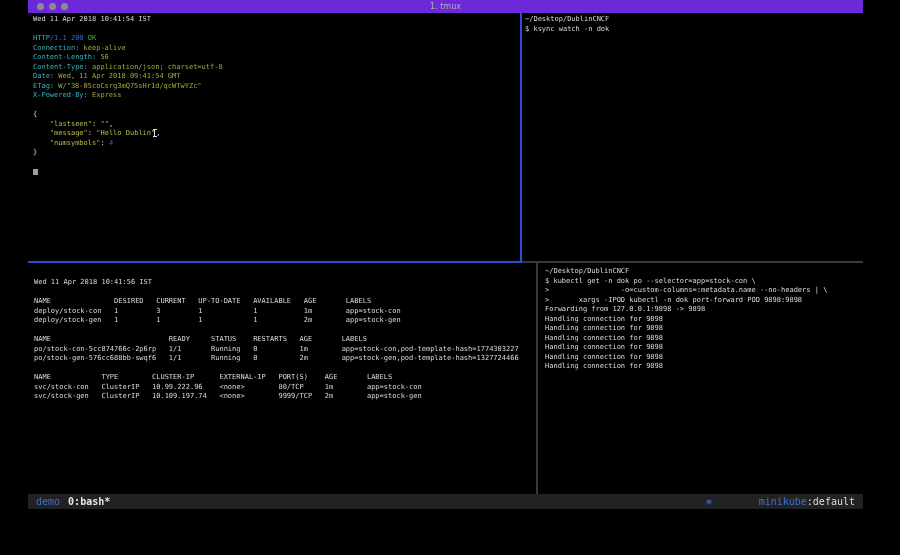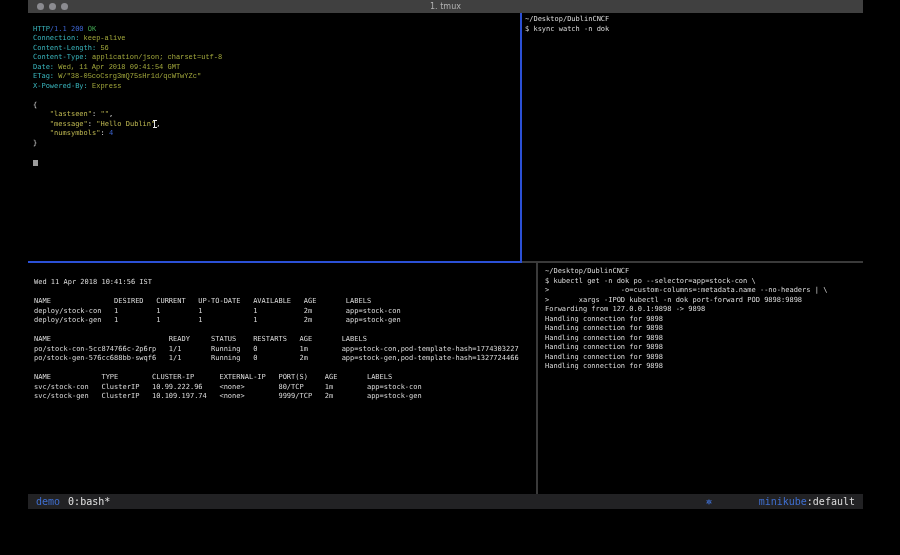--- a/index.html
+++ b/index.html
@@ -4,21 +4,21 @@
 <style>
   html,body { margin:0; padding:0; }
   body {
     width:900px; height:555px; background:#000;
     position:relative; overflow:hidden;
     font-family:"DejaVu Sans Mono", monospace;
   }
   .window { position:absolute; left:28px; top:0; width:835px; height:509px; background:#000; }
 
   
-  .titlebar { position:relative; height:13px; background:#404040; display:flex; align-items:center; }
+  .titlebar { position:relative; height:13px; background:#6d28d9; display:flex; align-items:center; }
   .traffic { display:flex; gap:5px; margin-left:9px; z-index:2; }
   .dot { width:7px; height:7px; border-radius:50%; background:#8b8b90; }
   .titletext {
     position:absolute; left:0; right:0; text-align:center;
     font-family:"DejaVu Sans", sans-serif; font-size:8px; color:#b2b2b2;
   }
 
   
   .term { position:absolute; left:0; top:13px; width:835px; height:481px; background:#000; }
   .pane { position:absolute; overflow:hidden; color:#dcdcdc; font-size:7px; line-height:9.5px; }
@@ -30,21 +30,21 @@
 
   .vdiv-top { position:absolute; left:492px; top:0; width:2px; height:248px; background:#2b50d6; }
   .hdiv-active { position:absolute; left:0; top:248px; width:494px; height:2px; background:#2b50d6; }
   .hdiv-inactive { position:absolute; left:494px; top:248px; width:341px; height:2px; background:#3a3a3a; }
   .vdiv-bot { position:absolute; left:508px; top:250px; width:2px; height:231px; background:#3a3a3a; }
 
   
   .c-cyan  { color:#39b5bd; }
   .c-blue  { color:#3c64d0; }
   .c-green { color:#42a753; }
-  .c-olive { color:#a3a93c;font-family:Liberation Mono, monospace; }
+  .c-olive { color:#a3a93c; }
   .c-yellow{ color:#c0ba52; }
   .c-white { color:#dcdcdc; }
   .mr-sp { margin-right:4.2px; }
 
   
   .block-cursor {
     display:inline-block; width:4.5px; height:6px; background:#9c9c9c;
     vertical-align:baseline; margin-top:2px;
   }
   .ibeam {
@@ -57,21 +57,21 @@
   .ibeam::before { top:0; } .ibeam::after { bottom:0; }
 
   
   .statusbar {
     position:absolute; left:0; top:494px; width:835px; height:15px; background:#222224;
     display:flex; align-items:center; justify-content:space-between;
     font-size:10px; padding:0 8px; box-sizing:border-box;
   }
   .sb-left, .sb-right { display:flex; align-items:center; white-space:pre; }
   .sb-session { color:#3f6fd1; margin-right:8px; }
-  .sb-window { color:#e4e4e4; font-weight:normal; }
+  .sb-window { color:#e4e4e4; font-weight:bold; }
   .sb-kube-icon { color:#3f6fd1; margin-right:3px; }
   .sb-kube-ctx { color:#3f6fd1;padding-left:44px; }
   .sb-kube-ns { color:#dedede; }
 </style>
 </head>
 <body>
 
 <div class="window">
 
   <div class="titlebar">
@@ -79,20 +79,21 @@
       <span class="dot"></span>
       <span class="dot"></span>
       <span class="dot"></span>
     </div>
     <div class="titletext">1. tmux</div>
   </div>
 
   <div class="term">
 
     <div class="pane pane-tl">
+      <div class="line">Wed 11 Apr 2018 10:41:54 IST</div>
       <div class="line"></div>
       <div class="line"><span class="c-cyan">HTTP</span><span class="c-blue mr-sp">/1.1 200</span><span class="c-green">OK</span></div>
       <div class="line"><span class="c-cyan mr-sp">Connection:</span><span class="c-olive">keep-alive</span></div>
       <div class="line"><span class="c-cyan mr-sp">Content-Length:</span><span class="c-olive">56</span></div>
       <div class="line"><span class="c-cyan mr-sp">Content-Type:</span><span class="c-olive">application/json; charset=utf-8</span></div>
       <div class="line"><span class="c-cyan mr-sp">Date:</span><span class="c-olive">Wed, 11 Apr 2018 09:41:54 GMT</span></div>
       <div class="line"><span class="c-cyan mr-sp">ETag:</span><span class="c-olive">W/"38-05coCsrg3mQ75sHr1d/qcWTwYZc"</span></div>
       <div class="line"><span class="c-cyan mr-sp">X-Powered-By:</span><span class="c-olive">Express</span></div>
       <div class="line"></div>
       <div class="line c-white">{</div>
@@ -111,21 +112,21 @@
       <div class="line">$ ksync watch -n dok</div>
     </div>
 
     <div class="hdiv-active"></div>
     <div class="hdiv-inactive"></div>
 
     <div class="pane pane-bl">
       <div class="line">Wed 11 Apr 2018 10:41:56 IST</div>
       <div class="line"></div>
       <div class="line">NAME               DESIRED   CURRENT   UP-TO-DATE   AVAILABLE   AGE       LABELS</div>
-      <div class="line">deploy/stock-con   1         1         1            1           2m        app=stock-con</div>
+      <div class="line">deploy/stock-con   1         3         1            1           1m        app=stock-con</div>
       <div class="line">deploy/stock-gen   1         1         1            1           2m        app=stock-gen</div>
       <div class="line"></div>
       <div class="line">NAME                            READY     STATUS    RESTARTS   AGE       LABELS</div>
       <div class="line">po/stock-con-5cc874766c-2p6rp   1/1       Running   0          1m        app=stock-con,pod-template-hash=1774303227</div>
       <div class="line">po/stock-gen-576cc688bb-swqf6   1/1       Running   0          2m        app=stock-gen,pod-template-hash=1327724466</div>
       <div class="line"></div>
       <div class="line">NAME            TYPE        CLUSTER-IP      EXTERNAL-IP   PORT(S)    AGE       LABELS</div>
       <div class="line">svc/stock-con   ClusterIP   10.99.222.96    &lt;none&gt;        80/TCP     1m        app=stock-con</div>
       <div class="line">svc/stock-gen   ClusterIP   10.109.197.74   &lt;none&gt;        9999/TCP   2m        app=stock-gen</div>
     </div>

